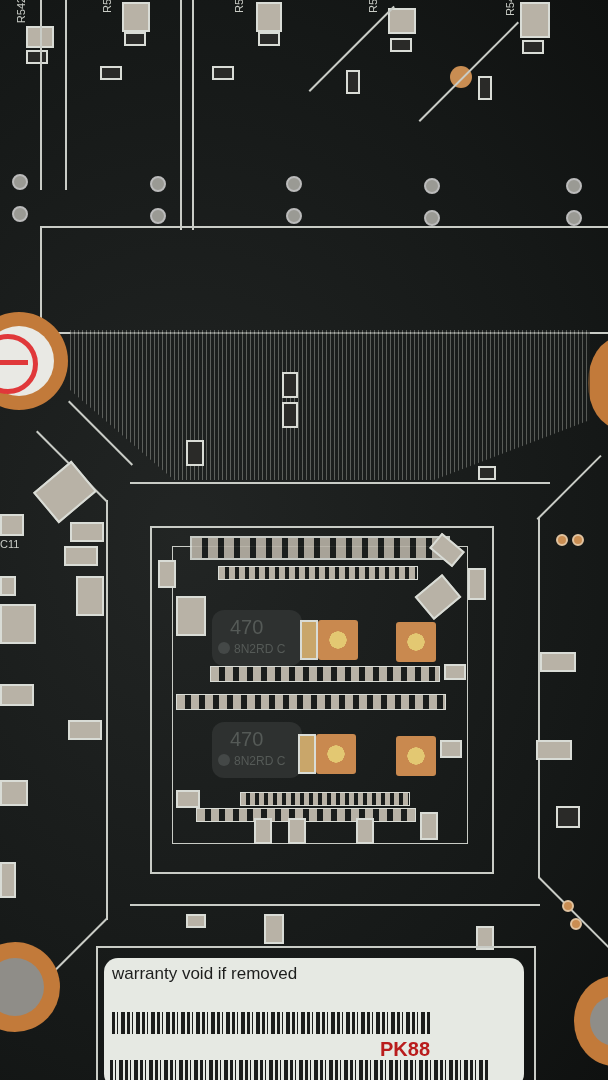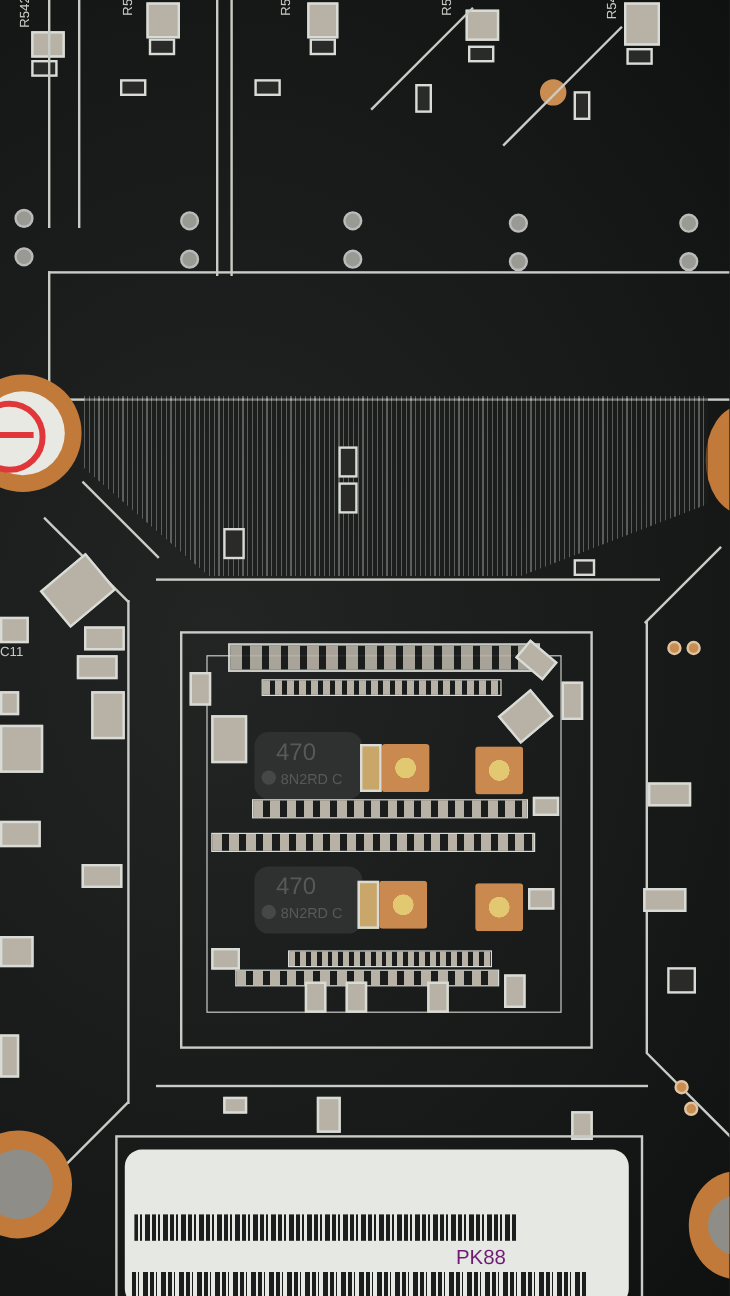--- a/index.html
+++ b/index.html
@@ -172,18 +172,19 @@
   <div class="screw" style="left:-30px;top:942px;width:90px;height:90px;">
     <div class="inner" style="left:16px;top:16px;width:58px;height:58px;background:#8f8d88;"></div>
   </div>
 
   <div class="screw" style="left:574px;top:976px;width:80px;height:90px;">
     <div class="inner" style="left:16px;top:20px;width:50px;height:50px;background:#8f8d88;"></div>
   </div>
 
   <div class="trace" style="left:96px;top:946px;width:436px;height:140px;border-width:2px;"></div>
   <div class="label" style="left:104px;top:958px;width:420px;height:130px;border-radius:14px;">
+    <div class="txt" style="left:8px;top:6px;font-size:17px;color:#1d1e1d;">warranty void if removed</div>
     <div class="barcode" style="left:8px;top:54px;width:318px;height:22px;"></div>
-    <div class="txt" style="left:276px;top:80px;font-size:17px;color:#701a75;font-weight:normal;">PK88</div>
+    <div class="txt" style="left:276px;top:80px;font-size:20px;color:#b91c1c;font-weight:bold;">PK88</div>
     <div class="barcode" style="left:6px;top:102px;width:380px;height:22px;"></div>
   </div>
 
 </div>
 
 </body></html>

